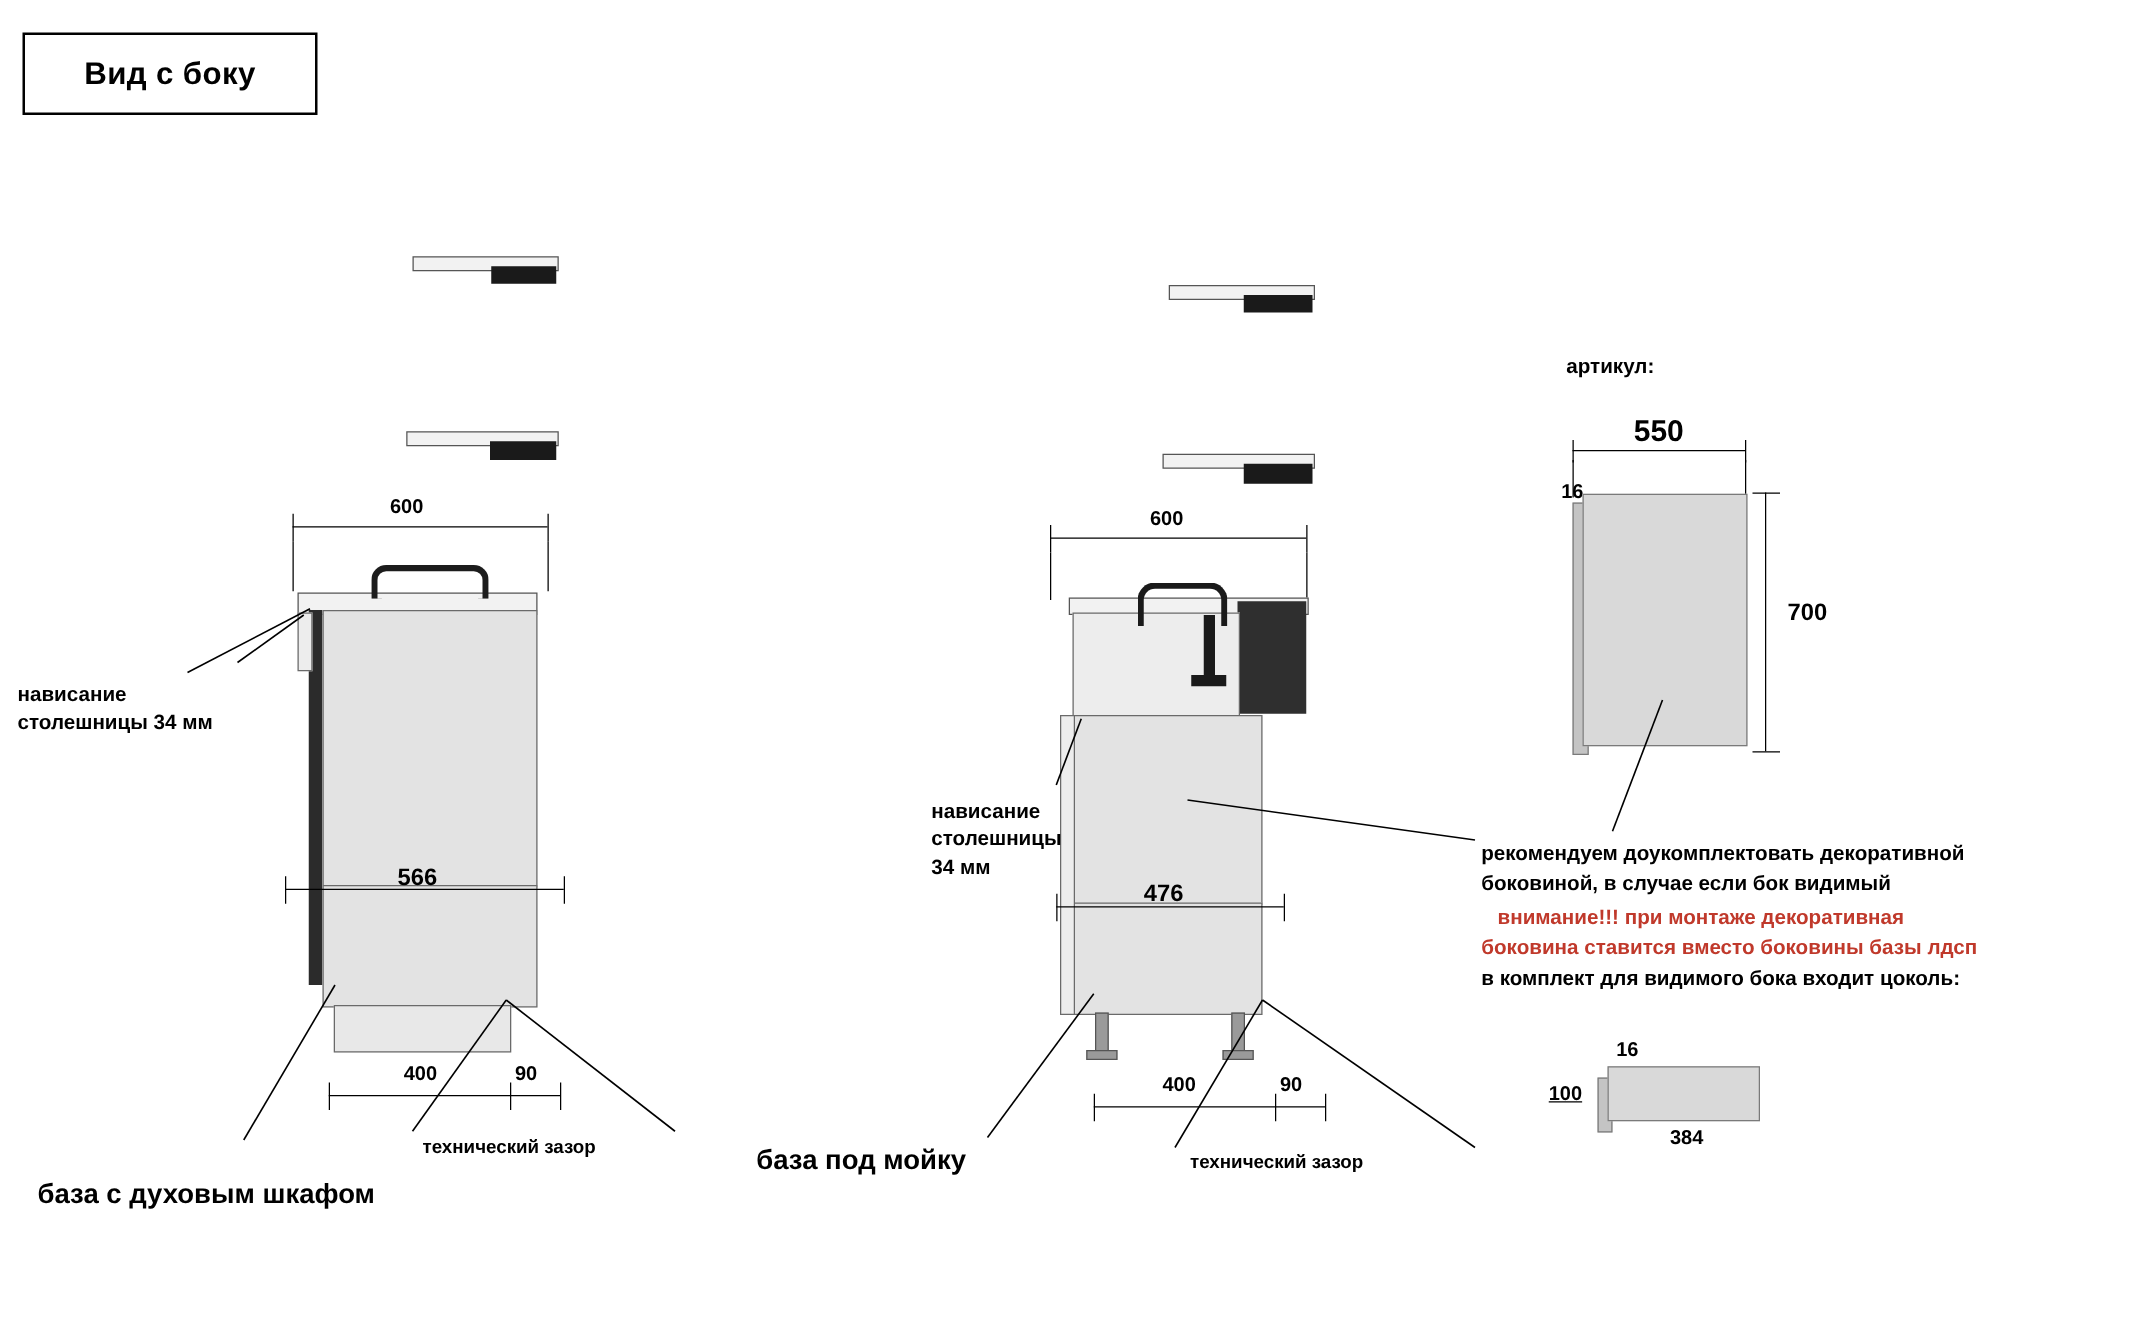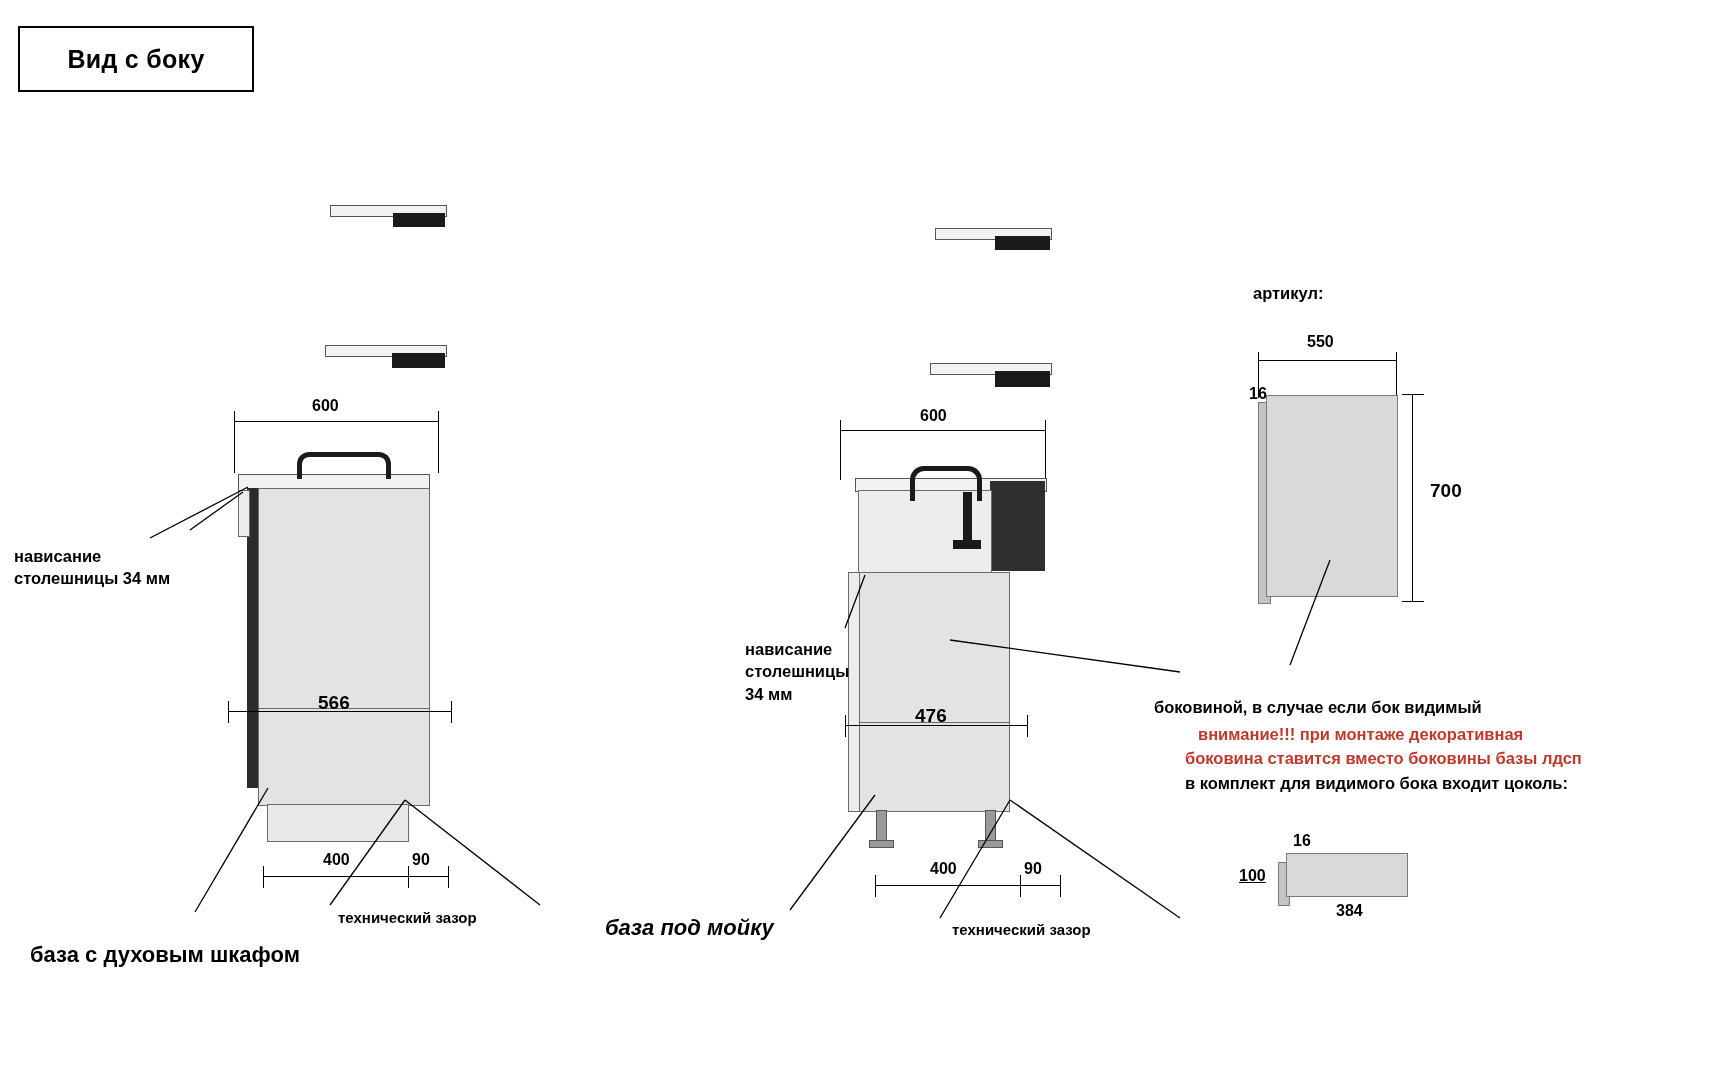--- a/index.html
+++ b/index.html
@@ -240,42 +240,43 @@
   <div class="abs dim-h" style="left:1020px; top:885px; width:40px;"></div>
   <div class="abs tick" style="left:1060px; top:875px; height:22px;"></div>
   <div class="abs dim-text" style="left:1024px; top:861px;">90</div>
 
   <div class="abs lbl" style="left:745px; top:638px; width:160px;">нависание
 столешницы
 34 мм</div>
 
   <div class="abs lbl-small" style="left:952px; top:920px;">технический зазор</div>
 
-  <div class="abs big-label" style="left:605px; top:915px;font-style:italic;">база под мойку</div>
+  <div class="abs big-label" style="left:605px; top:915px;">база под мойку</div>
 
   <div class="abs lbl" style="left:1253px; top:282px;">артикул:</div>
 
   <div class="abs dim-h" style="left:1258px; top:360px; width:138px;"></div>
   <div class="abs tick" style="left:1258px; top:352px; height:18px;"></div>
   <div class="abs tick" style="left:1396px; top:352px; height:18px;"></div>
-  <div class="abs dim-text" style="left:1307px; top:334px; font-size:16px;">550</div>
+  <div class="abs dim-text" style="left:1307px; top:334px; font-size:24px;">550</div>
   <div class="abs dim-v" style="left:1258px; top:368px; height:30px;"></div>
   <div class="abs dim-v" style="left:1396px; top:368px; height:30px;"></div>
 
   <div class="abs dim-text" style="left:1249px; top:386px;">16</div>
 
   <div class="abs panel-edge" style="left:1258px; top:402px; width:11px; height:200px;"></div>
   <div class="abs panel" style="left:1266px; top:395px; width:130px; height:200px;"></div>
 
   <div class="abs dim-v" style="left:1412px; top:394px; height:207px;"></div>
   <div class="abs tick-h" style="left:1402px; top:394px; width:22px;"></div>
   <div class="abs tick-h" style="left:1402px; top:601px; width:22px;"></div>
   <div class="abs dim-text" style="left:1430px; top:481px; font-size:19px;">700</div>
 
-  <div class="abs lbl" style="left:1154px; top:696px;">боковиной, в случае если бок видимый</div>
+  <div class="abs lbl" style="left:1185px; top:672px;">рекомендуем доукомплектовать декоративной</div>
+  <div class="abs lbl" style="left:1185px; top:696px;">боковиной, в случае если бок видимый</div>
   <div class="abs lbl note-red" style="left:1185px; top:723px;margin-left:13px;">внимание!!! при монтаже декоративная</div>
   <div class="abs lbl" style="left:1185px; top:772px;">в комплект для видимого бока входит цоколь:</div>
   <div class="abs lbl note-red" style="left:1185px; top:747px;">боковина ставится вместо боковины базы лдсп</div>
 
   <div class="abs panel-edge" style="left:1278px; top:862px; width:10px; height:42px;"></div>
   <div class="abs panel" style="left:1286px; top:853px; width:120px; height:42px;"></div>
 
   <div class="abs dim-text" style="left:1293px; top:833px;">16</div>
   <div class="abs dim-text" style="left:1239px; top:868px;text-decoration:underline;">100</div>
   <div class="abs dim-text" style="left:1336px; top:903px;">384</div>

